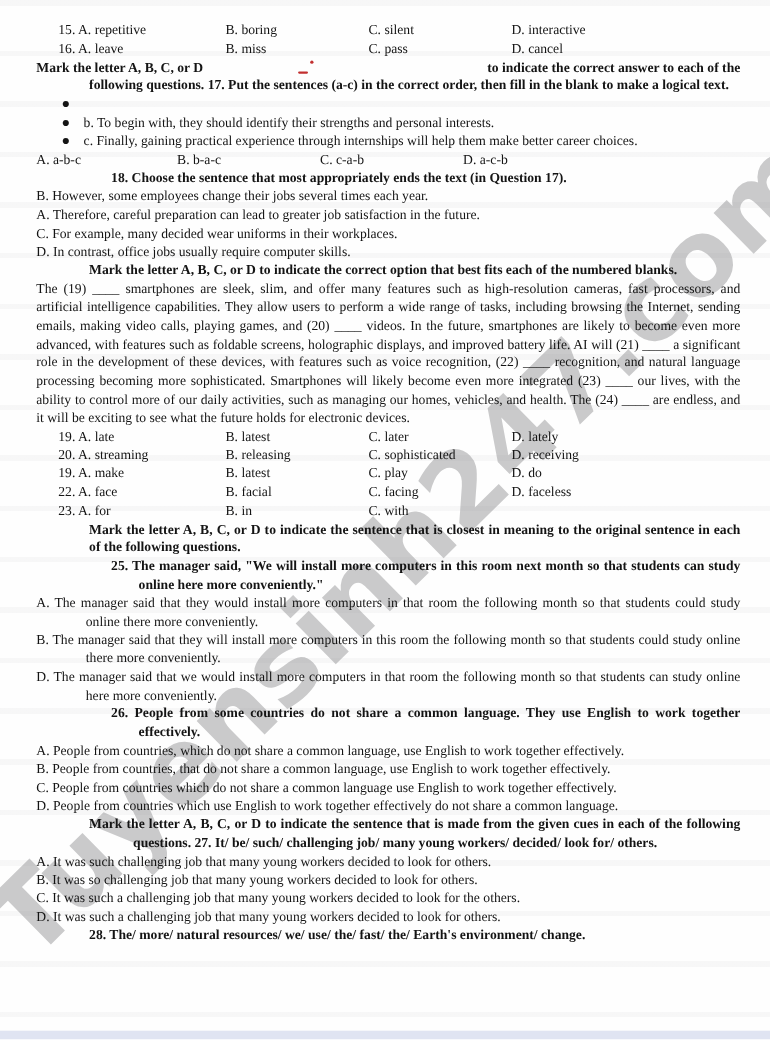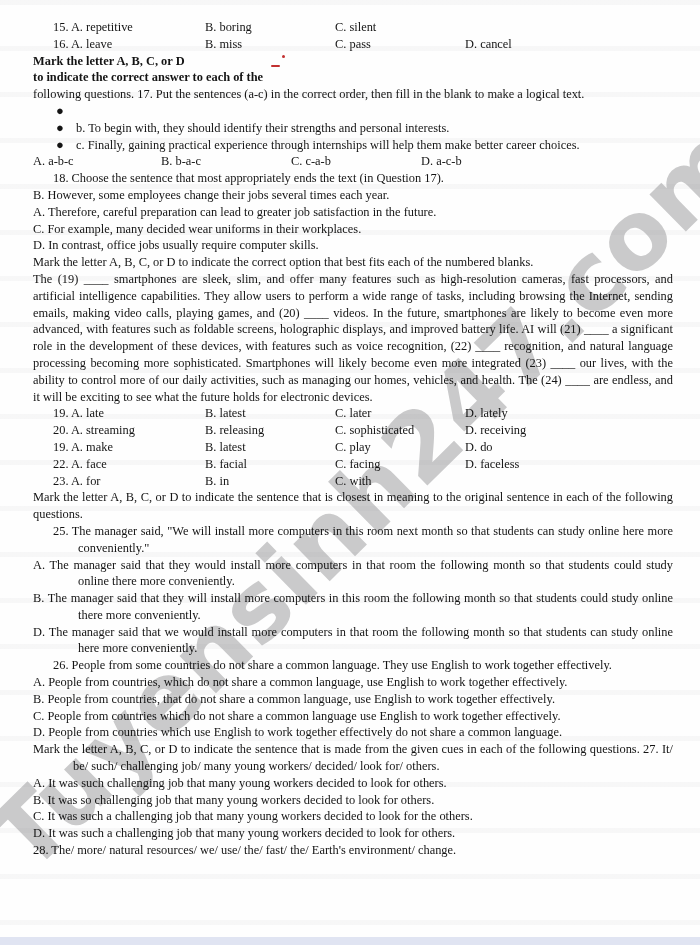--- a/index.html
+++ b/index.html
@@ -19,31 +19,31 @@
   }
   .watermark {
     position:absolute; left:368px; top:498px; z-index:0;
     transform:translate(-50%,-50%) rotate(-44.5deg);
     font-family:"DejaVu Sans", sans-serif; font-weight:bold;
     font-size:95px; letter-spacing:1px; white-space:nowrap;
     color:rgba(125,125,128,0.40);
   }
   .content { position:relative; z-index:1; padding:19px 27px 0 33px; }
   p, .line { margin:0; }
-  .b { font-weight:normal; }
+  .b { font-weight:bold;margin-left:48px; }
   .j { text-align:justify; }
   .nw { white-space:nowrap; }
   .indent20 { padding-left:20px; }
   .hang45 { padding-left:45px; text-indent:-45px; }
   .hang45first20 { padding-left:45px; text-indent:-25px; }
   .hang40 { padding-left:40px; text-indent:-40px; }
   .row { display:grid; white-space:nowrap; }
   .cols-indent { grid-template-columns:152px 130px 130px 1fr; padding-left:20px; }
   .cols-flush  { grid-template-columns:128px 130px 130px 1fr; }
-  .markline { display:flex; justify-content:space-between; font-weight:bold;flex-direction:column; }
+  .markline { display:flex; justify-content:space-between; font-weight:bold; }
   .bullet-row { display:flex; padding-left:23px; white-space:nowrap; }
   .bullet-glyph { flex:none; width:20px; font-size:13px; }
   .red-mark { position:absolute; left:271px; top:55px; width:14px; height:12px; z-index:1; }
   .red-mark .dot { position:absolute; right:0; top:0; width:3px; height:3px; border-radius:50%; background:#c23030; }
   .red-mark .bar { position:absolute; left:0; bottom:0; width:9px; height:2.4px; border-radius:1px; background:#c23030; }
   .bottom-strip { position:absolute; left:0; right:0; bottom:0; height:8px; background:#e0e4f2; z-index:2; }
 </style>
 </head>
 <body>
 
@@ -55,20 +55,21 @@
     <i class="dot"></i>
     <i class="bar"></i>
   </div>
 
   <div class="content">
 
     <div class="row cols-indent">
       <span>15. A. repetitive</span>
       <span>B. boring</span>
       <span>C. silent</span>
+      <span>D. interactive</span>
     </div>
     <div class="row cols-indent">
       <span>16. A. leave</span>
       <span>B. miss</span>
       <span>C. pass</span>
       <span>D. cancel</span>
     </div>
 
     <div class="markline">
       <span>Mark the letter A, B, C, or D</span>

